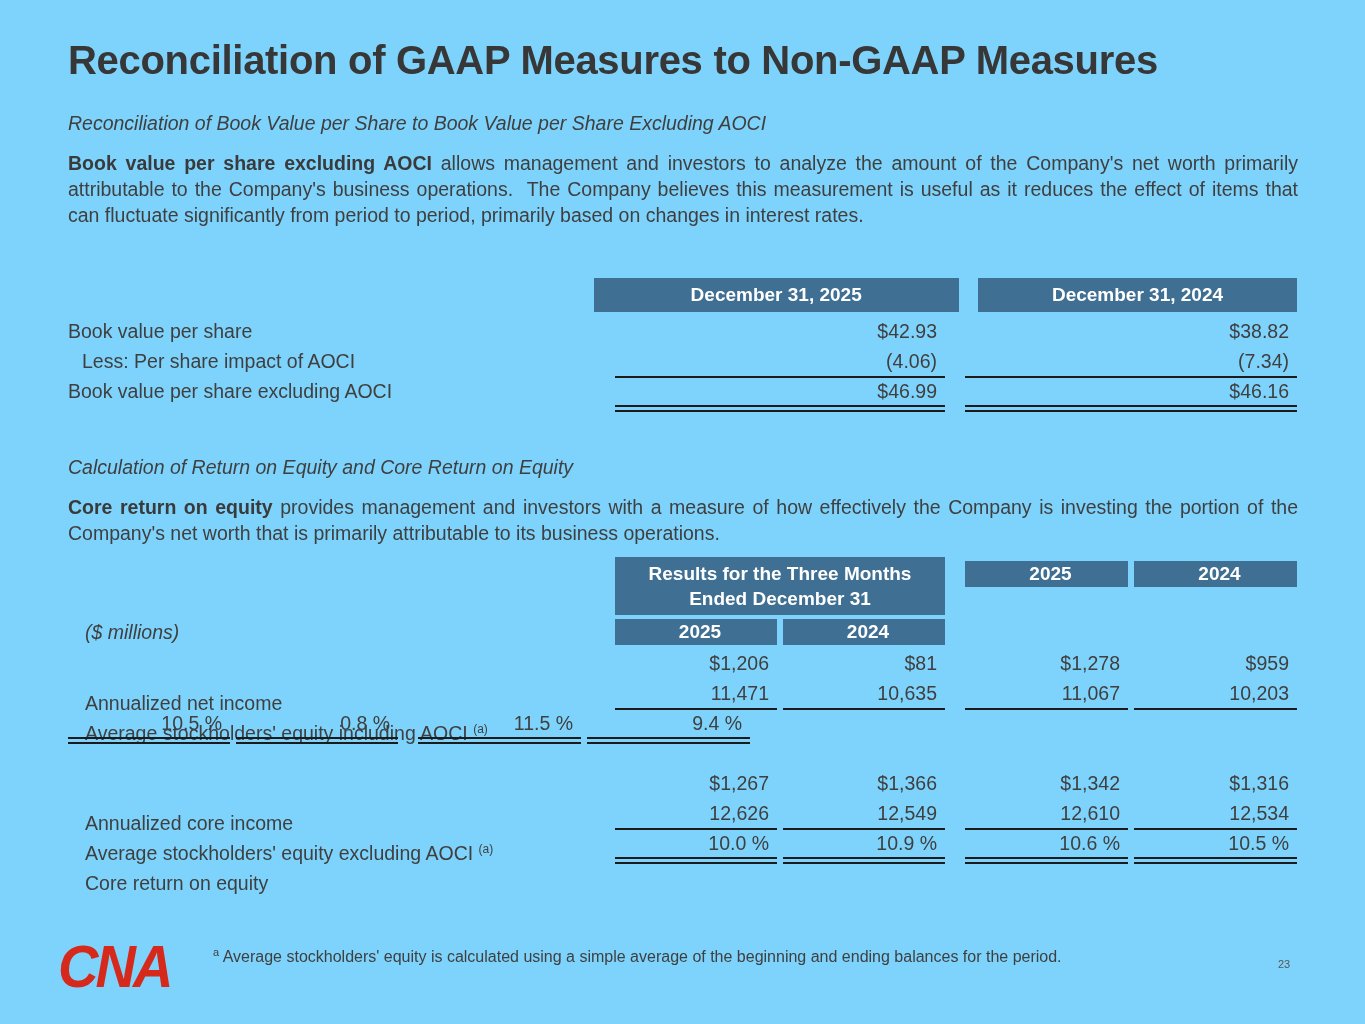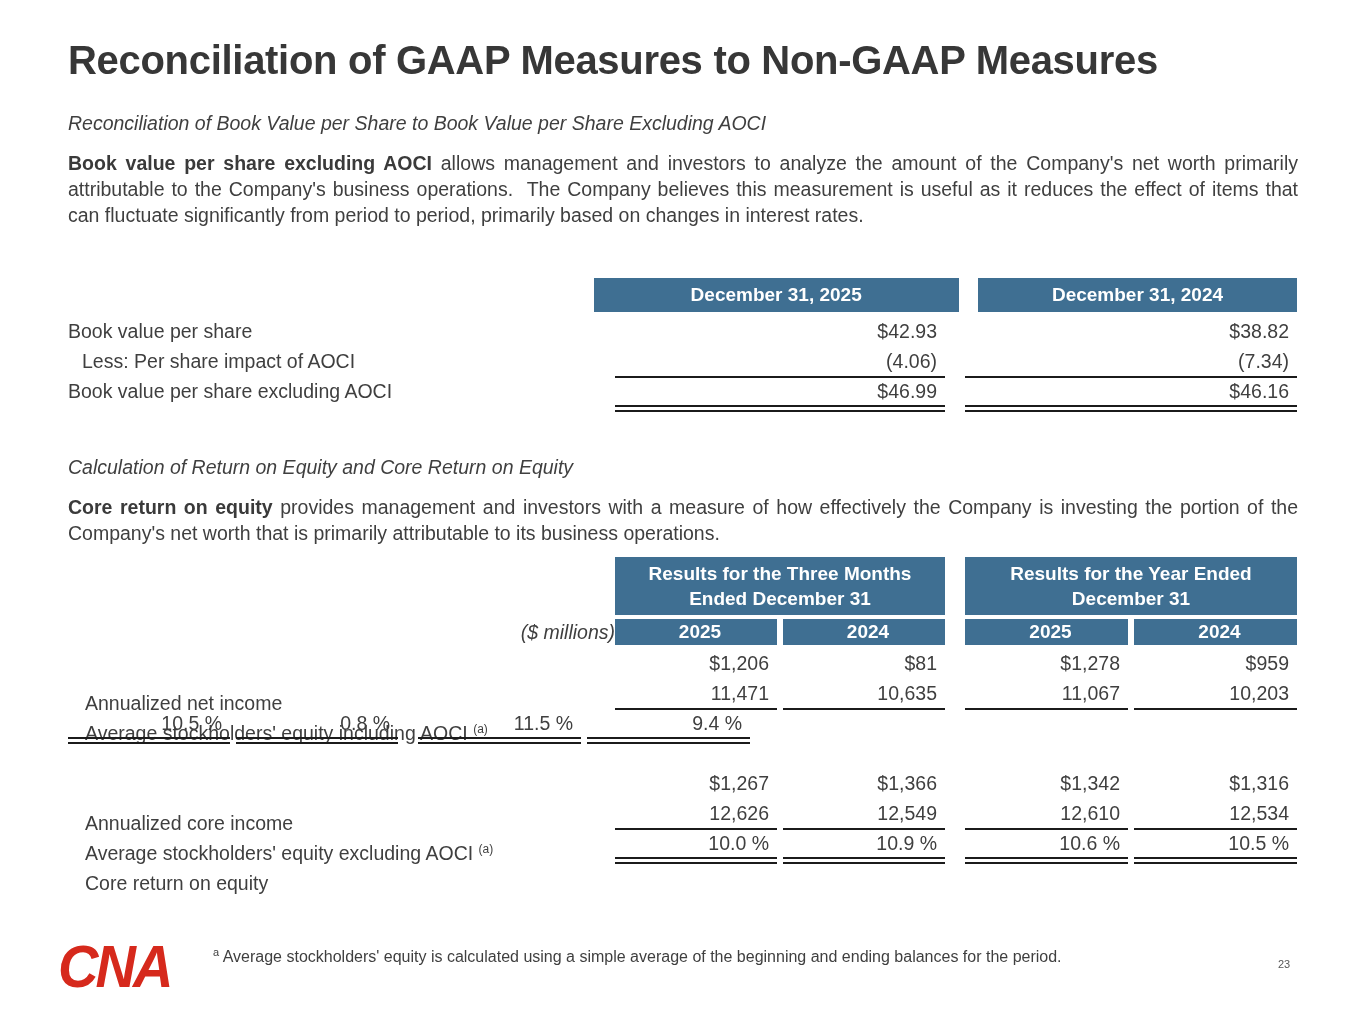--- a/index.html
+++ b/index.html
@@ -1,20 +1,20 @@
 <!DOCTYPE html>
 <html><head>
 <meta charset="utf-8">
 <style>
   * { margin:0; padding:0; box-sizing:border-box; }
   html,body { background:#e9e9e9; }
   .slide {
     position:relative;
     width:1365px; height:1024px;
-    background:#ffffff;
+    background:#7dd3fc;
     font-family:"Liberation Sans", sans-serif;
     color:#3f3f3f;
     overflow:hidden;
   }
   .title {
     position:absolute; left:68px; top:38px; width:1240px;
     font-size:40px; font-weight:700; color:#373737; letter-spacing:-0.3px;
   }
   .subtitle {
     position:absolute; left:68px; width:1229px;
@@ -48,21 +48,21 @@
   .t1head .h.b { width:332px; }
   .t1row { display:flex; height:30px; line-height:27px; }
   .t1row .lbl { width:547px; }
   .t1row .lbl.indent { padding-left:14px; }
   .t1row .num { width:330px; }
   .t1row .num.b { width:332px; }
 
   
   .table2 { position:absolute; left:68px; top:557px; width:1229px; font-size:19.5px; }
   .t2head { display:flex; align-items:stretch; }
-  .t2head .labelcol { width:547px; display:flex; align-items:flex-end;justify-content:flex-end; }
+  .t2head .labelcol { width:547px; display:flex; align-items:flex-end; }
   .units { font-style:italic; padding-left:17px; line-height:26px; }
   .groupwrap { width:330px; display:flex; flex-direction:column; }
   .groupwrap.b { width:332px; }
   .ghead { height:58px; display:flex; align-items:center; justify-content:center; padding:0 14px; line-height:25px; }
   .subrow { display:flex; margin-top:4px; height:26px; }
   .subrow .sub { flex:1; line-height:26px;padding-left:8px; }
   .subrow .subgap { width:6px; }
   .ggap { width:20px; }
   .t2rows { margin-top:5px; }
   .t2row { display:flex; height:30px; line-height:27px; }
@@ -132,21 +132,20 @@
       <div class="groupwrap">
         <div class="ghead hdrbox">Results for the Three Months Ended December 31</div>
         <div class="subrow">
           <div class="sub hdrbox">2025</div>
           <div class="subgap"></div>
           <div class="sub hdrbox">2024</div>
         </div>
       </div>
       <div class="ggap"></div>
       <div class="groupwrap b">
-        <div class="ghead hdrbox">Results for the Year Ended December 31</div>
         <div class="subrow">
           <div class="sub hdrbox">2025</div>
           <div class="subgap"></div>
           <div class="sub hdrbox">2024</div>
         </div>
       </div>
     </div>
 
     <div class="t2rows">
       <div class="t2row">

